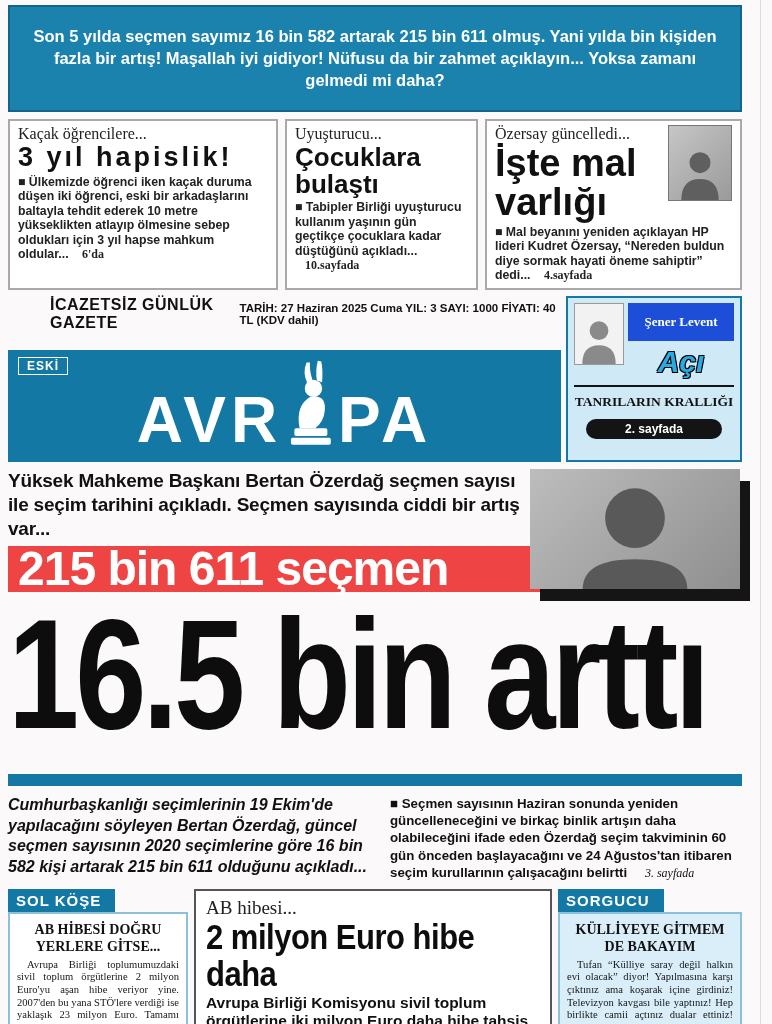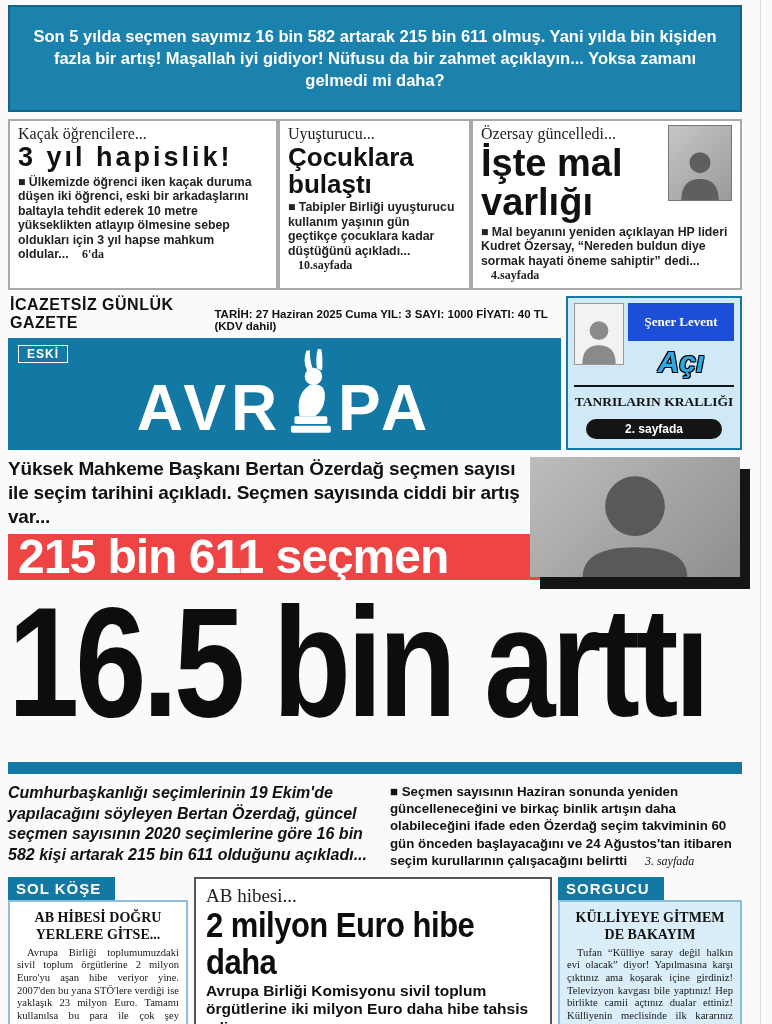--- a/index.html
+++ b/index.html
@@ -7,36 +7,36 @@
   body { font-family:"Liberation Sans", sans-serif; }
   #page { position:relative; width:772px; height:1024px; background:#fbf9f9; overflow:hidden; }
   #page::after { content:""; position:absolute; right:11px; top:0; bottom:0; width:1px; background:#d8dde2; }
   .content { position:absolute; left:8px; top:0; width:734px; background:transparent; }
 
   
   .top-banner { margin-top:5px; background:#1b81ad; border:2px solid #11658c; color:#fff;
     font-weight:bold; font-size:16.5px; line-height:1.32; text-align:center; padding:19px 16px; }
 
   
-  .teasers { margin-top:7px; display:grid; grid-template-columns:270px 193px 1fr; }
+  .teasers { margin-top:7px; display:grid; grid-template-columns:270px 193px 1fr; gap:7px; }
   .teaser { background:#fff; border:2px solid #a9a9a9; padding:4px 8px 5px 8px; min-height:100px; }
   .kicker { font-family:"Liberation Serif", serif; font-size:16px; color:#222; }
   .teaser h2 { font-size:26px; line-height:1.02; letter-spacing:0px; color:#111; margin:1px 0 3px 0; }
   .teaser.t1 h2 { letter-spacing:3px; font-size:27px; }
   .teaser .body { font-size:12.3px; font-weight:bold; line-height:1.18; color:#222; }
   .teaser .ref { font-family:"Liberation Serif", serif; font-weight:bold; font-size:12px; margin-left:10px; }
   .t3-wrap { display:flex; gap:5px; }
   .photo { background:linear-gradient(135deg,#c6c6c6,#9a9a9a); position:relative; overflow:hidden; flex:none; }
   .photo svg { position:absolute; bottom:0; left:50%; transform:translateX(-50%); }
   .t3-photo { width:64px; height:76px; border:1px solid #777; }
 
   
   .masthead { margin-top:6px; display:flex; gap:5px; }
   .mast-left { flex:1; }
-  .tagline-row { display:flex; align-items:flex-end; justify-content:space-between; padding:0 2px 6px 2px; }
+  .tagline-row { display:flex; align-items:center; justify-content:space-between; padding:0 2px 18px 2px;margin-left:40px; }
   .tagline { font-size:16px; font-weight:bold; letter-spacing:0.5px; color:#111; }
   .dateline { font-size:11.5px; font-weight:bold; color:#111; }
   .logo-box { position:relative; background:#1478a4; height:112px; display:flex; align-items:center; justify-content:center; }
   .eski { position:absolute; left:10px; top:7px; border:1px solid #fff; color:#fff; font-size:12px; font-weight:bold;
     padding:1px 8px; letter-spacing:1px; }
   .logo-text { color:#fff; font-size:64px; font-weight:bold; letter-spacing:5px; line-height:1; display:flex; align-items:flex-end; }
   .logo-text .rabbit { margin:0 2px -6px 2px; }
 
   
   .sener-box { width:176px; flex:none; background:#cfe9f6; border:2px solid #1478a4; padding:5px 6px 6px 6px; }

